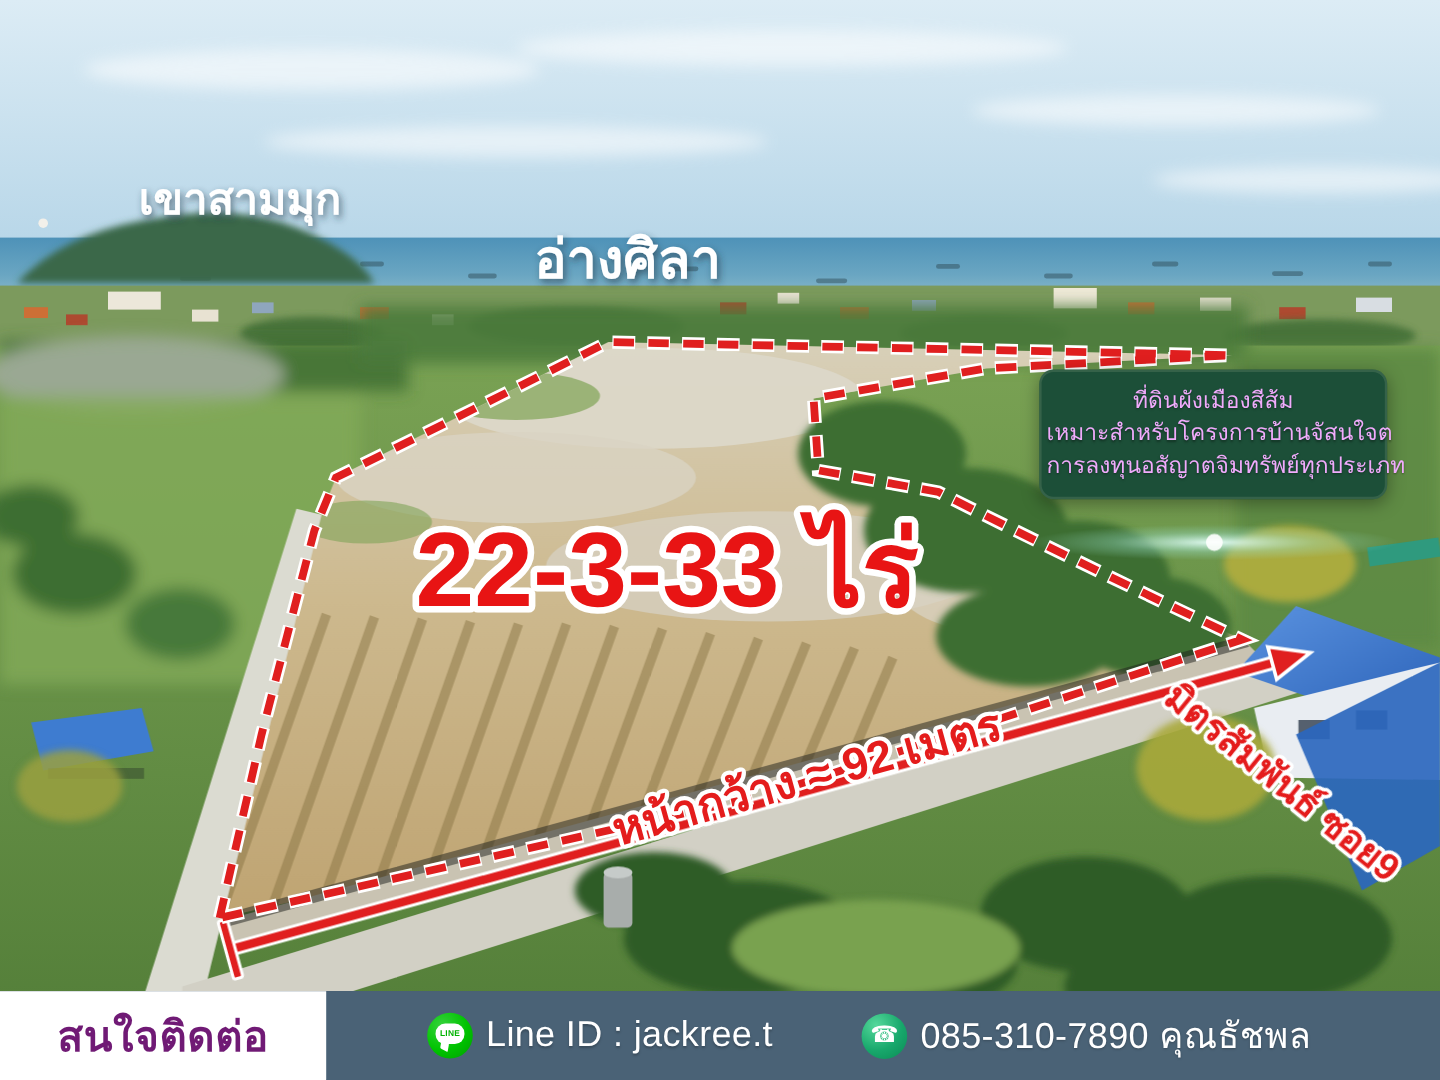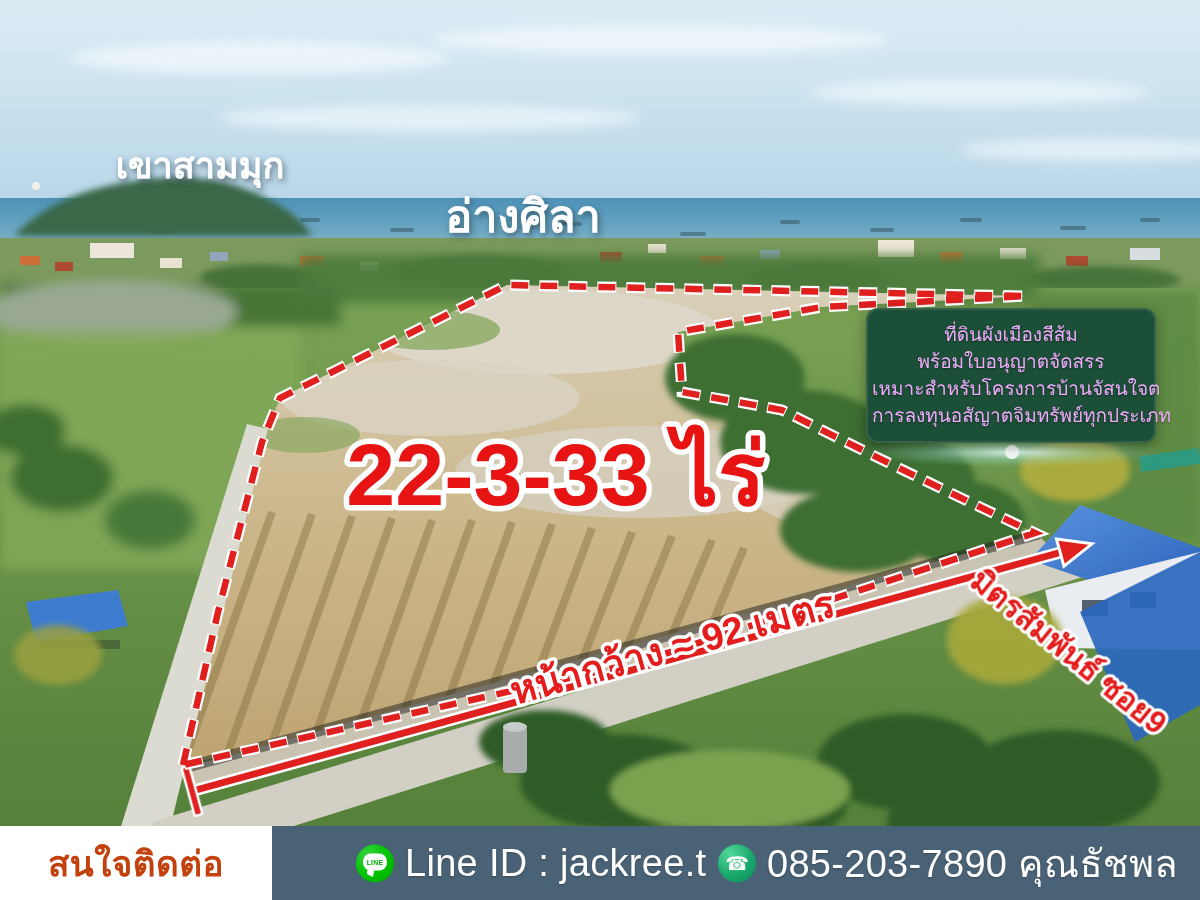--- a/index.html
+++ b/index.html
@@ -13,25 +13,25 @@
             background:#1c4f38;border-radius:12px;padding:13px 6px 14px 6px;
             box-sizing:border-box;text-align:center;
             box-shadow:0 4px 14px rgba(0,0,0,.35), inset 0 0 0 2px rgba(235,240,200,.12);}
   .info-box .line{color:#f0abfc;font-size:19px;line-height:27px;font-weight:400;
                   text-shadow:0 1px 2px rgba(0,0,0,.4);white-space:nowrap;}
 
   
   .bar{position:absolute;left:0;top:826px;width:1200px;height:74px;display:flex;}
   .bar-left{width:272px;height:100%;background:#ffffff;display:flex;
             align-items:center;justify-content:center;}
-  .bar-left .heading{color:#c2410c;font-size:35px;font-weight:800;letter-spacing:.5px;}
+  .bar-left .heading{color:#701a75;font-size:35px;font-weight:800;letter-spacing:.5px;}
   .bar-right{flex:1;height:100%;background:#4a6276;position:relative;}
   .contact-item{position:absolute;top:50%;transform:translateY(-50%);
                 display:flex;align-items:center;gap:11px;color:#fff;}
-  .contact-item .txt{font-size:38px;font-weight:500;letter-spacing:.3px;
+  .contact-item .txt{font-size:30px;font-weight:500;letter-spacing:.3px;
                      text-shadow:0 1px 2px rgba(0,0,0,.25);white-space:nowrap;}
   .item-line{left:84px;}
   .item-phone{left:446px;}
   .badge{width:38px;height:38px;border-radius:50%;flex:0 0 auto;position:relative;}
   .badge-line{background:radial-gradient(circle at 32% 28%,#35d23c,#00c300 55%,#009e00);}
   .badge-line .bubble{position:absolute;left:7px;top:9px;width:24px;height:17px;
         background:#fff;border-radius:8px;display:flex;align-items:center;justify-content:center;}
   .badge-line .bubble span{color:#00b300;font-size:7px;font-weight:800;letter-spacing:.2px;}
   .badge-line .tail{position:absolute;left:11px;top:24px;width:7px;height:7px;background:#fff;
         transform:rotate(28deg) skew(18deg);border-radius:1px;}
@@ -250,21 +250,20 @@
 
     <text x="556" y="505" text-anchor="middle" font-size="88" font-weight="900" fill="#e81414" stroke="#ffffff" stroke-width="11" paint-order="stroke" stroke-linejoin="round">22-3-33 ไร่</text>
 
     <text x="676" y="660" text-anchor="middle" transform="rotate(-15.5 676 660)" font-size="38" font-weight="800" fill="#e41c1c" stroke="#ffffff" stroke-width="7" paint-order="stroke" stroke-linejoin="round">หน้ากว้าง ≈ 92 เมตร</text>
 
     <text x="1062" y="660" text-anchor="middle" transform="rotate(39 1062 660)" font-size="31" font-weight="800" fill="#e41c1c" stroke="#ffffff" stroke-width="6" paint-order="stroke" stroke-linejoin="round">มิตรสัมพันธ์ ซอย9</text>
   </svg>
 
   <div class="info-box">
     <div class="line">ที่ดินผังเมืองสีส้ม</div>
-    <div class="line">พร้อมใบอนุญาตจัดสรร</div>
     <div class="line">เหมาะสำหรับโครงการบ้านจัสนใจต</div>
     <div class="line">การลงทุนอสัญาตจิมทรัพย์ทุกประเภท</div>
   </div>
 
   <div class="bar">
     <div class="bar-left">
       <span class="heading">สนใจติดต่อ</span>
     </div>
     <div class="bar-right">
       <div class="contact-item item-line">
@@ -273,17 +272,17 @@
               <span>LINE</span>
             </span>
           <span class="tail"></span>
         </span>
         <span class="txt">Line ID : jackree.t</span>
       </div>
       <div class="contact-item item-phone">
         <span class="badge badge-phone">
           <span class="glyph">☎</span>
         </span>
-        <span class="txt">085-203-7890 คุณธัชพล</span>
+        <span class="txt">085-310-7890 คุณธัชพล</span>
       </div>
     </div>
   </div>
 </div>
 
 </body></html>

